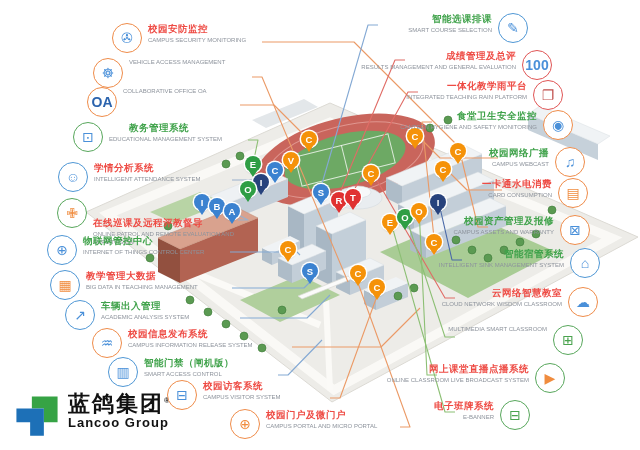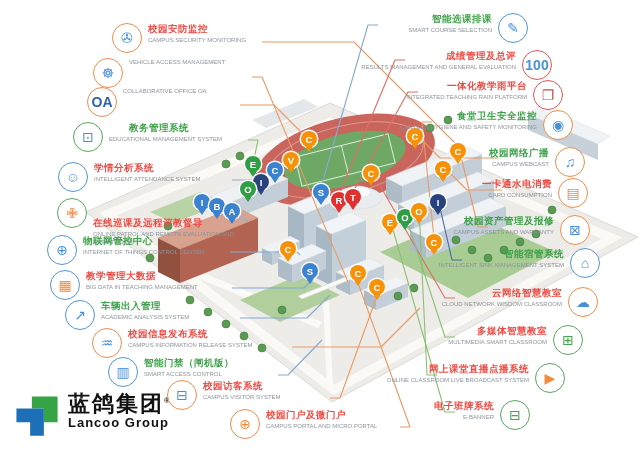--- a/index.html
+++ b/index.html
@@ -366,21 +366,20 @@
       <div class="texts">
         <div class="cn" style="color: rgb(238, 75, 68);">云网络智慧教室</div>
         <div class="en">CLOUD NETWORK WISDOM CLASSROOM</div>
       </div>
     </div>
     <div class="callout right" style="left: 553px; top: 325px;">
       <div class="ring" style="border-color: rgb(88, 167, 92);">
         <span class="glyph" style="color: rgb(74, 163, 78);">⊞</span>
       </div>
       <div class="texts">
-        <div class="cn" style="color: rgb(238, 75, 68);">多媒体智慧教室</div>
         <div class="en">MULTIMEDIA SMART CLASSROOM</div>
       </div>
     </div>
     <div class="callout right" style="left: 535px; top: 363px;">
       <div class="ring" style="border-color: rgb(88, 167, 92);">
         <span class="glyph" style="color: rgb(240, 140, 62);">▶</span>
       </div>
       <div class="texts">
         <div class="cn" style="color: rgb(238, 75, 68);">网上课堂直播点播系统</div>
         <div class="en">ONLINE CLASSROOM LIVE BROADCAST SYSTEM</div>

